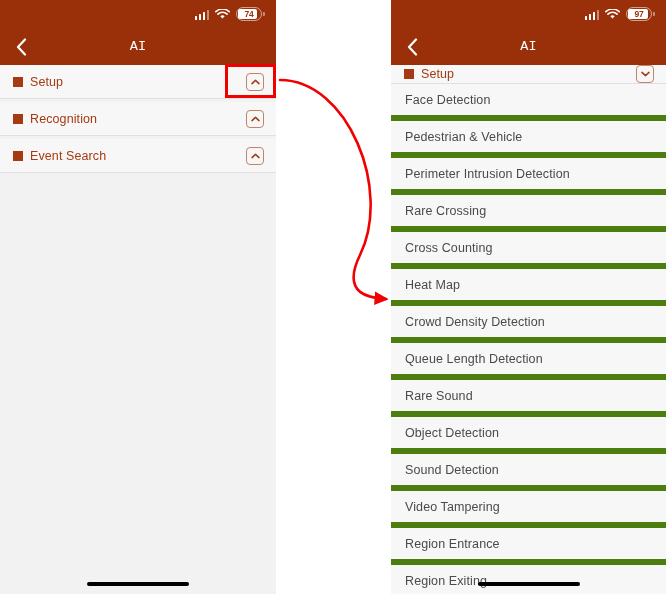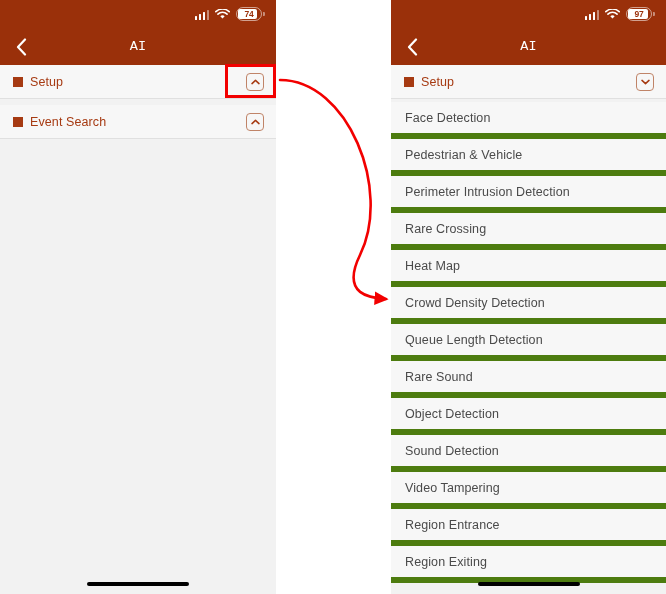--- a/index.html
+++ b/index.html
@@ -282,20 +282,29 @@
         <span class="sec-bullet"></span>
         <span class="sec-label">Setup</span>
         <span class="chev-box">
           <svg width="9" height="6" viewBox="0 0 9 6">
               <path d="M1 4.6 L4.5 1.4 L8 4.6" stroke="#a63a12" stroke-width="1.5" fill="none" stroke-linecap="round" stroke-linejoin="round"></path>
             </svg>
         </span>
       </div>
       <div class="gap-row"></div>
 
+      <div class="section-header">
+        <span class="sec-bullet"></span>
+        <span class="sec-label">Recognition</span>
+        <span class="chev-box">
+          <svg width="9" height="6" viewBox="0 0 9 6">
+              <path d="M1 4.6 L4.5 1.4 L8 4.6" stroke="#a63a12" stroke-width="1.5" fill="none" stroke-linecap="round" stroke-linejoin="round"></path>
+            </svg>
+        </span>
+      </div>
       <div class="gap-row"></div>
 
       <div class="section-header">
         <span class="sec-bullet"></span>
         <span class="sec-label">Event Search</span>
         <span class="chev-box">
           <svg width="9" height="6" viewBox="0 0 9 6">
               <path d="M1 4.6 L4.5 1.4 L8 4.6" stroke="#a63a12" stroke-width="1.5" fill="none" stroke-linecap="round" stroke-linejoin="round"></path>
             </svg>
         </span>
@@ -352,20 +361,21 @@
             </svg>
         </span>
       </div>
       <div class="gap-row"></div>
 
       <div id="ai-list">
           <div class="list-row">Face Detection</div>
           <div class="list-row">Pedestrian &amp; Vehicle</div>
           <div class="list-row">Perimeter Intrusion Detection</div>
           <div class="list-row">Rare Crossing</div>
+          <div class="list-row">Cross Counting</div>
           <div class="list-row">Heat Map</div>
           <div class="list-row">Crowd Density Detection</div>
           <div class="list-row">Queue Length Detection</div>
           <div class="list-row">Rare Sound</div>
           <div class="list-row">Object Detection</div>
           <div class="list-row">Sound Detection</div>
           <div class="list-row">Video Tampering</div>
           <div class="list-row">Region Entrance</div>
           <div class="list-row">Region Exiting</div>
         </div>

